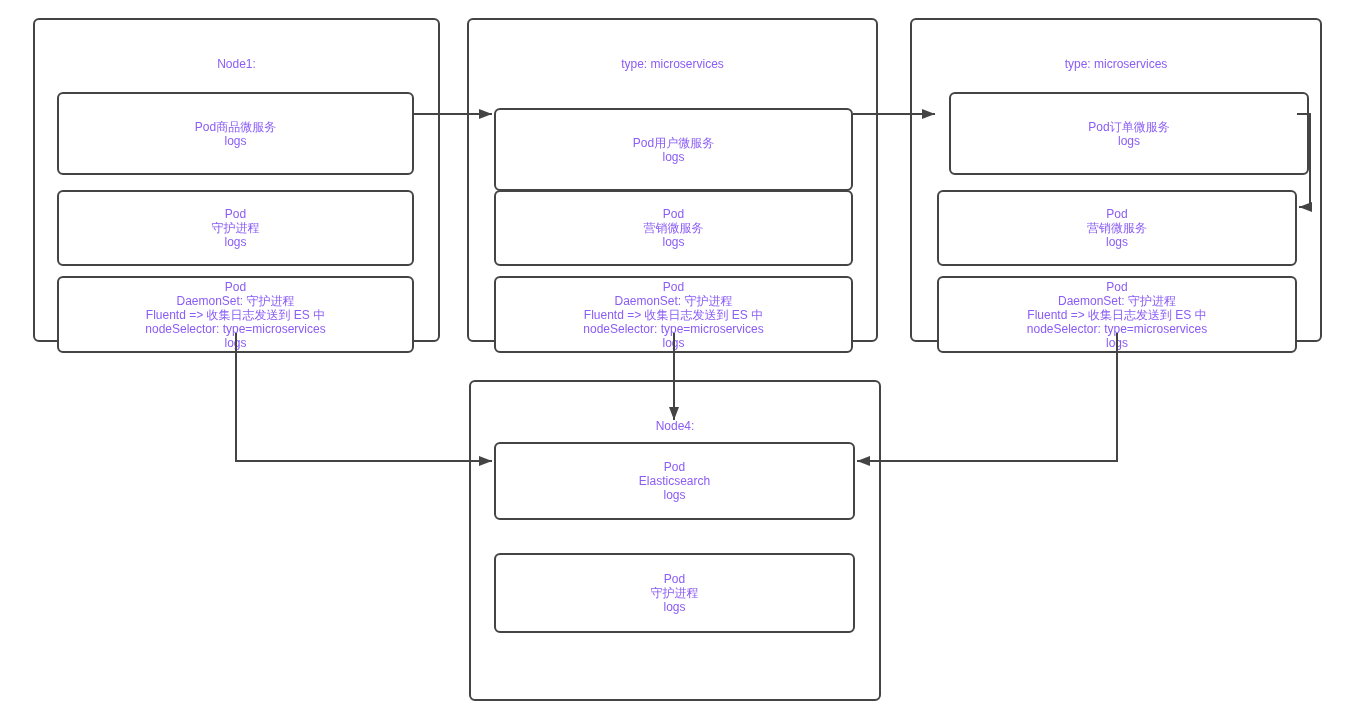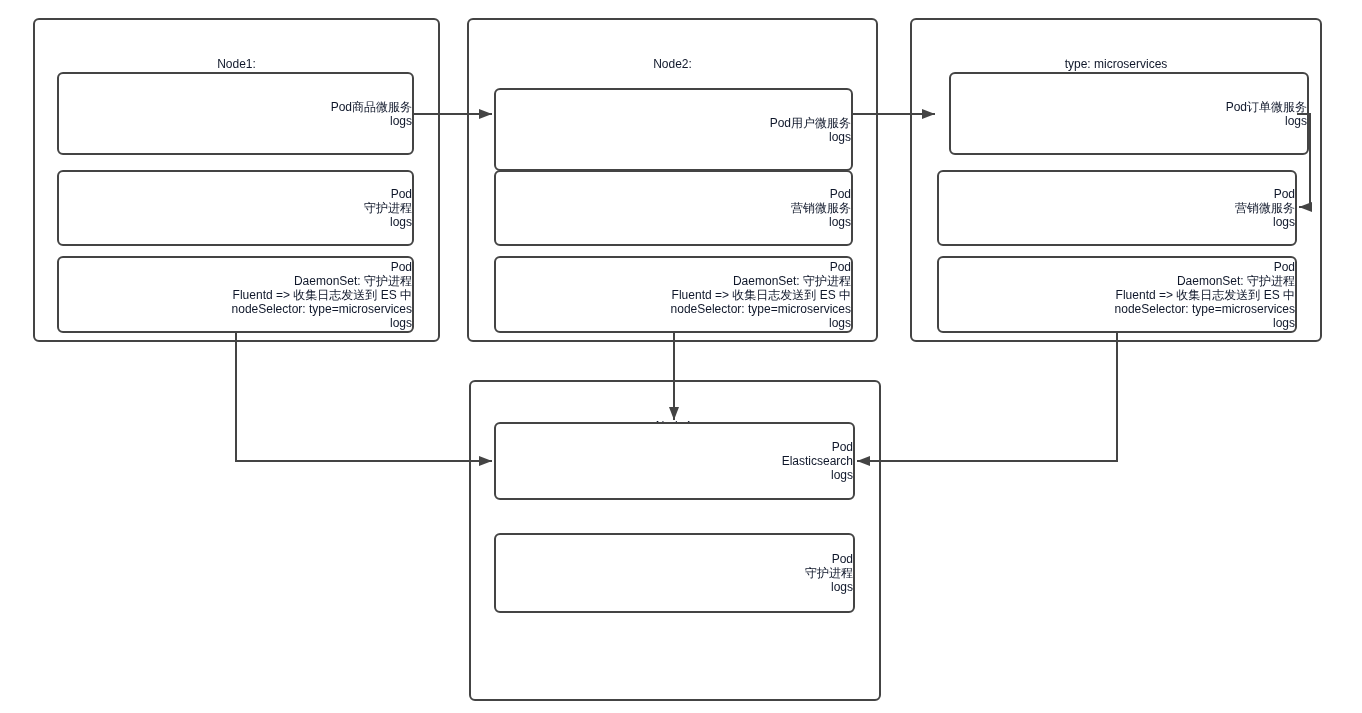--- a/index.html
+++ b/index.html
@@ -6,21 +6,21 @@
     margin: 0;
     padding: 0;
     background: #ffffff;
   }
   .canvas {
     position: relative;
     width: 1351px;
     height: 713px;
     background: #ffffff;
     font-family: "Liberation Sans", "DejaVu Sans", sans-serif;
-    color: #0f172a;
+    color: #8b5cf6;
     overflow: hidden;
   }
   .node {
     position: absolute;
     border: 2px solid #444444;
     border-radius: 6px;
     background: #ffffff;
     box-sizing: border-box;
   }
   .node-title {
@@ -34,26 +34,27 @@
     white-space: pre;
   }
   .pod {
     position: absolute;
     border: 2px solid #444444;
     border-radius: 6px;
     background: #ffffff;
     box-sizing: border-box;
     display: flex;
     flex-direction: column;
-    align-items: flex-end;
+    align-items: center;
     justify-content: center;
     text-align: center;
     font-size: 12px;
     line-height: 14px;
     white-space: pre;
+    margin-top: 20px;
   }
   .connectors {
     position: absolute;
     left: 0;
     top: 0;
     pointer-events: none;
   }
   .connectors path {
     fill: none;
     stroke: #444444;
@@ -83,21 +84,20 @@
       <div>Pod</div>
       <div>DaemonSet: 守护进程</div>
       <div>Fluentd =&gt; 收集日志发送到 ES 中</div>
       <div>nodeSelector: type=microservices</div>
       <div>logs</div>
     </div>
   </div>
 
   <div class="node" style="left:467px;top:18px;width:411px;height:324px">
     <div class="node-title">
-      <div>Node2:</div>
       <div>type: microservices</div>
     </div>
     <div class="pod" style="left:25px;top:68px;width:359px;height:83px">
       <div>Pod用户微服务</div>
       <div>logs</div>
     </div>
     <div class="pod" style="left:25px;top:150px;width:359px;height:76px">
       <div>Pod</div>
       <div>营销微服务</div>
       <div>logs</div>

